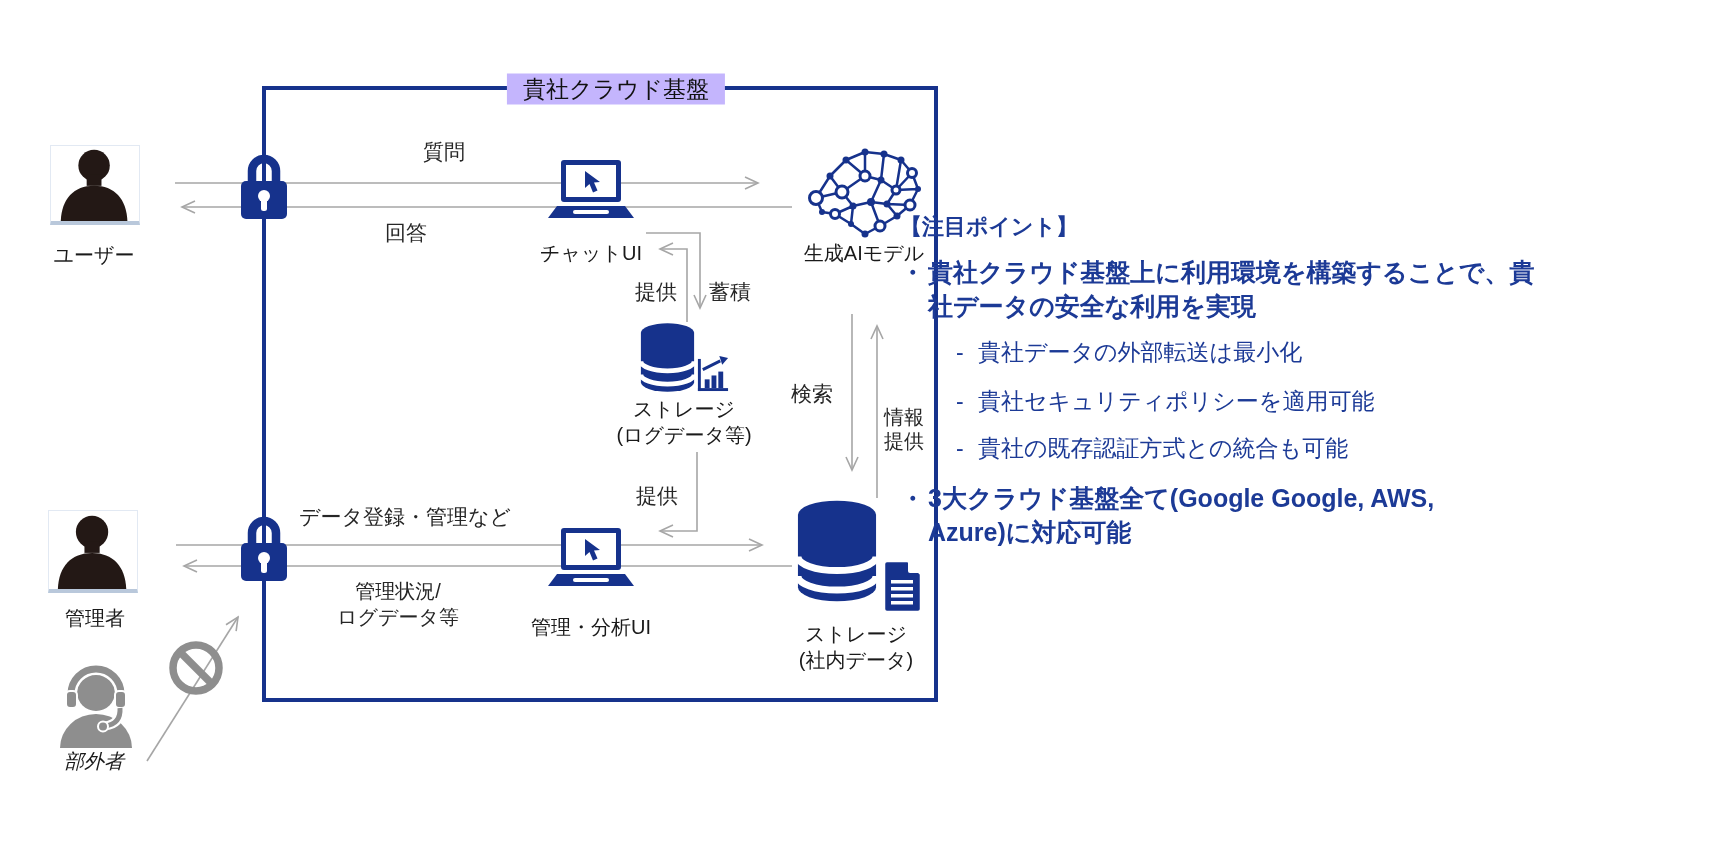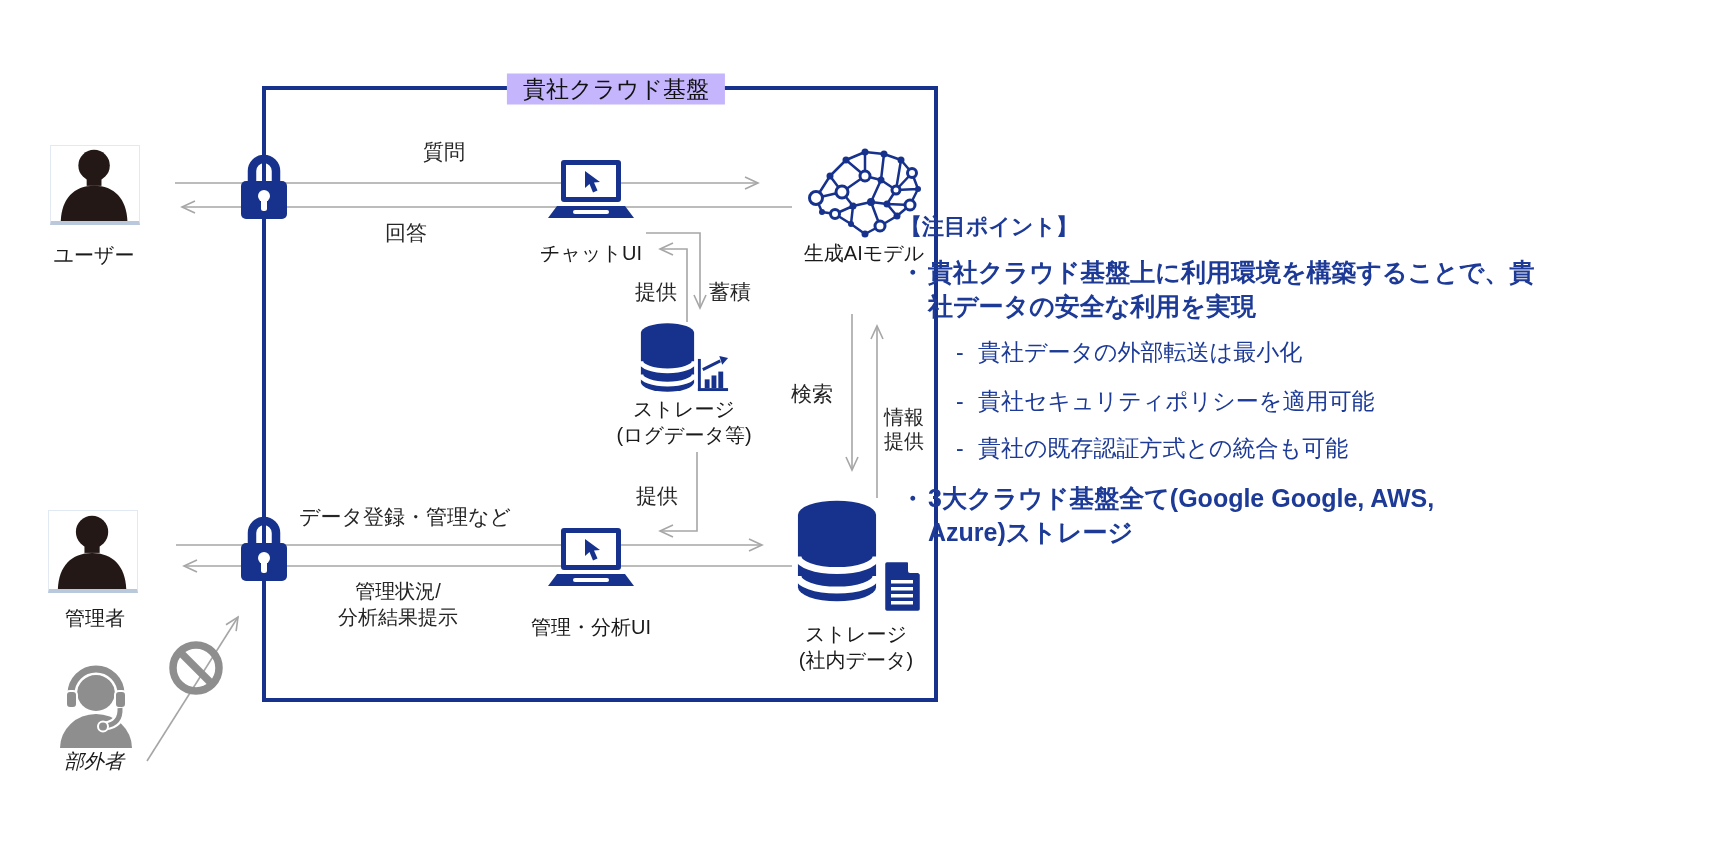--- a/index.html
+++ b/index.html
@@ -222,21 +222,21 @@
   <div class="abs flow-label" style="left:730px;top:292px;">蓄積</div>
   <div class="abs flow-label" style="left:812px;top:394px;">検索</div>
   <div class="abs flow-block" style="left:884px;top:370px;margin-top:35px;">
     <span class="blk">情報</span>
     <span class="blk">提供</span>
   </div>
   <div class="abs flow-label" style="left:657px;top:496px;">提供</div>
   <div class="abs flow-label" style="left:405px;top:517px;">データ登録・管理など</div>
   <div class="abs flow-block" style="left:398px;top:578px;transform:translateX(-50%);text-align:center;line-height:26px;">
     <span class="blk">管理状況/</span>
-    <span class="blk">分析結果提示</span>
+    <span class="blk">ログデータ等</span>
   </div>
 
   <div class="abs panel" style="left:900px;top:212px;width:650px;">
     <div class="p-header">【注目ポイント】</div>
 
     <div class="p-main">
       <span class="mk">・</span>
       <span>
         <span>貴社クラウド基盤上に利用環境を構築することで、貴</span>
         <span class="blk">社データの安全な利用を実現</span>
@@ -255,18 +255,18 @@
 
     <div class="p-sub" style="margin-top:17px;">
       <span class="mk">-</span>
       <span>貴社の既存認証方式との統合も可能</span>
     </div>
 
     <div class="p-main" style="margin-top:18px;">
       <span class="mk">・</span>
       <span>
         <span>3大クラウド基盤全て(Google Google, AWS,</span>
-        <span class="blk">Azure)ストレージ</span>
+        <span class="blk">Azure)に対応可能</span>
       </span>
     </div>
   </div>
 
 </div>
 
 </body></html>

